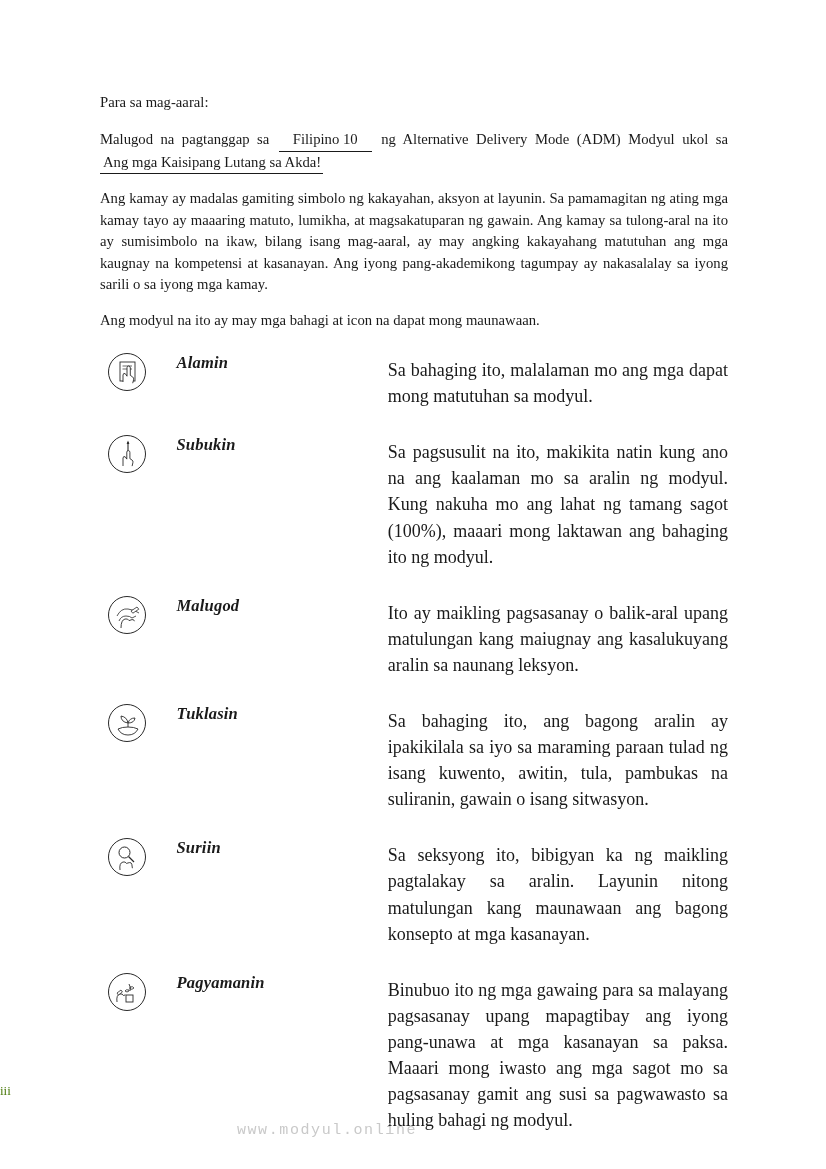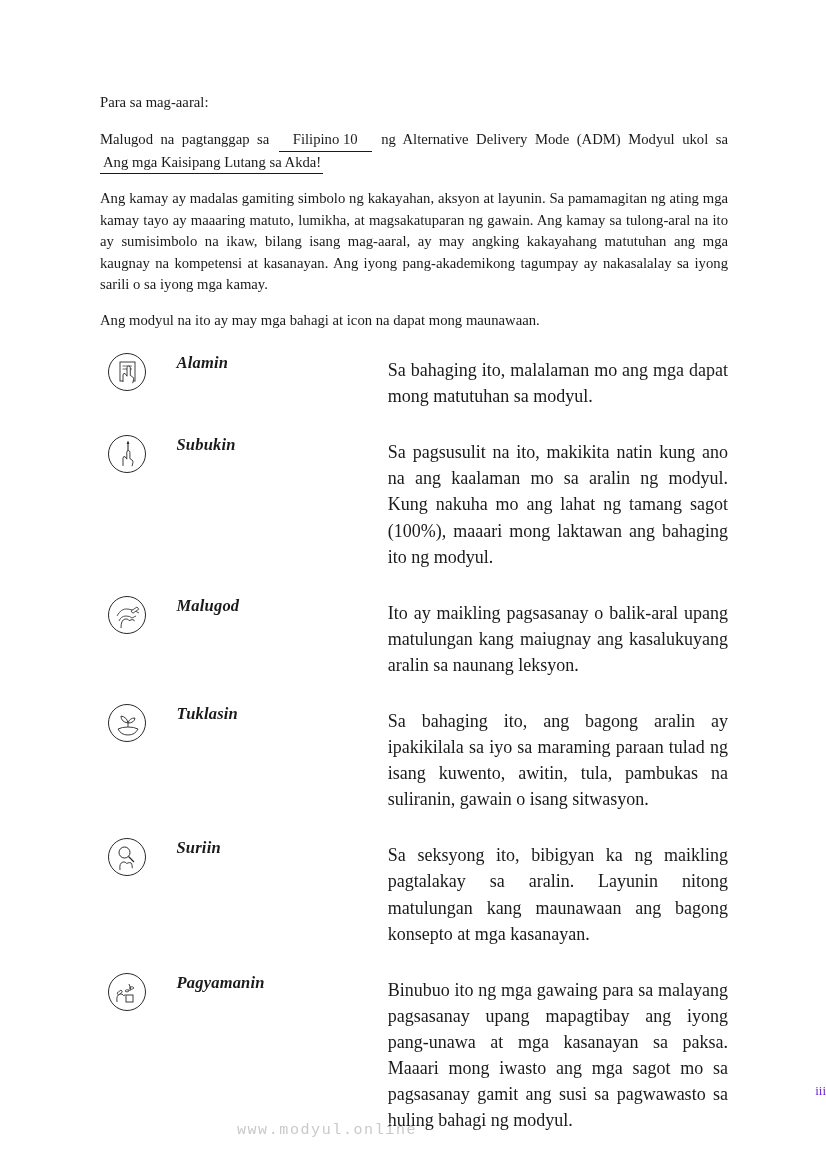--- a/index.html
+++ b/index.html
@@ -103,23 +103,23 @@
     line-height: 1.45;
     text-align: justify;
     text-justify: inter-word;
     padding-top: 4px !important;
   }
   .page-number {
     position: absolute;
     left: 0;
     top: 1083px;
     width: 826px;
-    text-align: right;
+    text-align: left;
     font-size: 13px;
-    color: #6d28d9;
+    color: #4d7c0f;
   }
   .watermark {
     position: absolute;
     left: 0;
     top: 1122px;
     width: 654px;
     text-align: center;
     font-family: Liberation Mono, monospace;
     font-size: 15px;
     letter-spacing: 1.6px;

